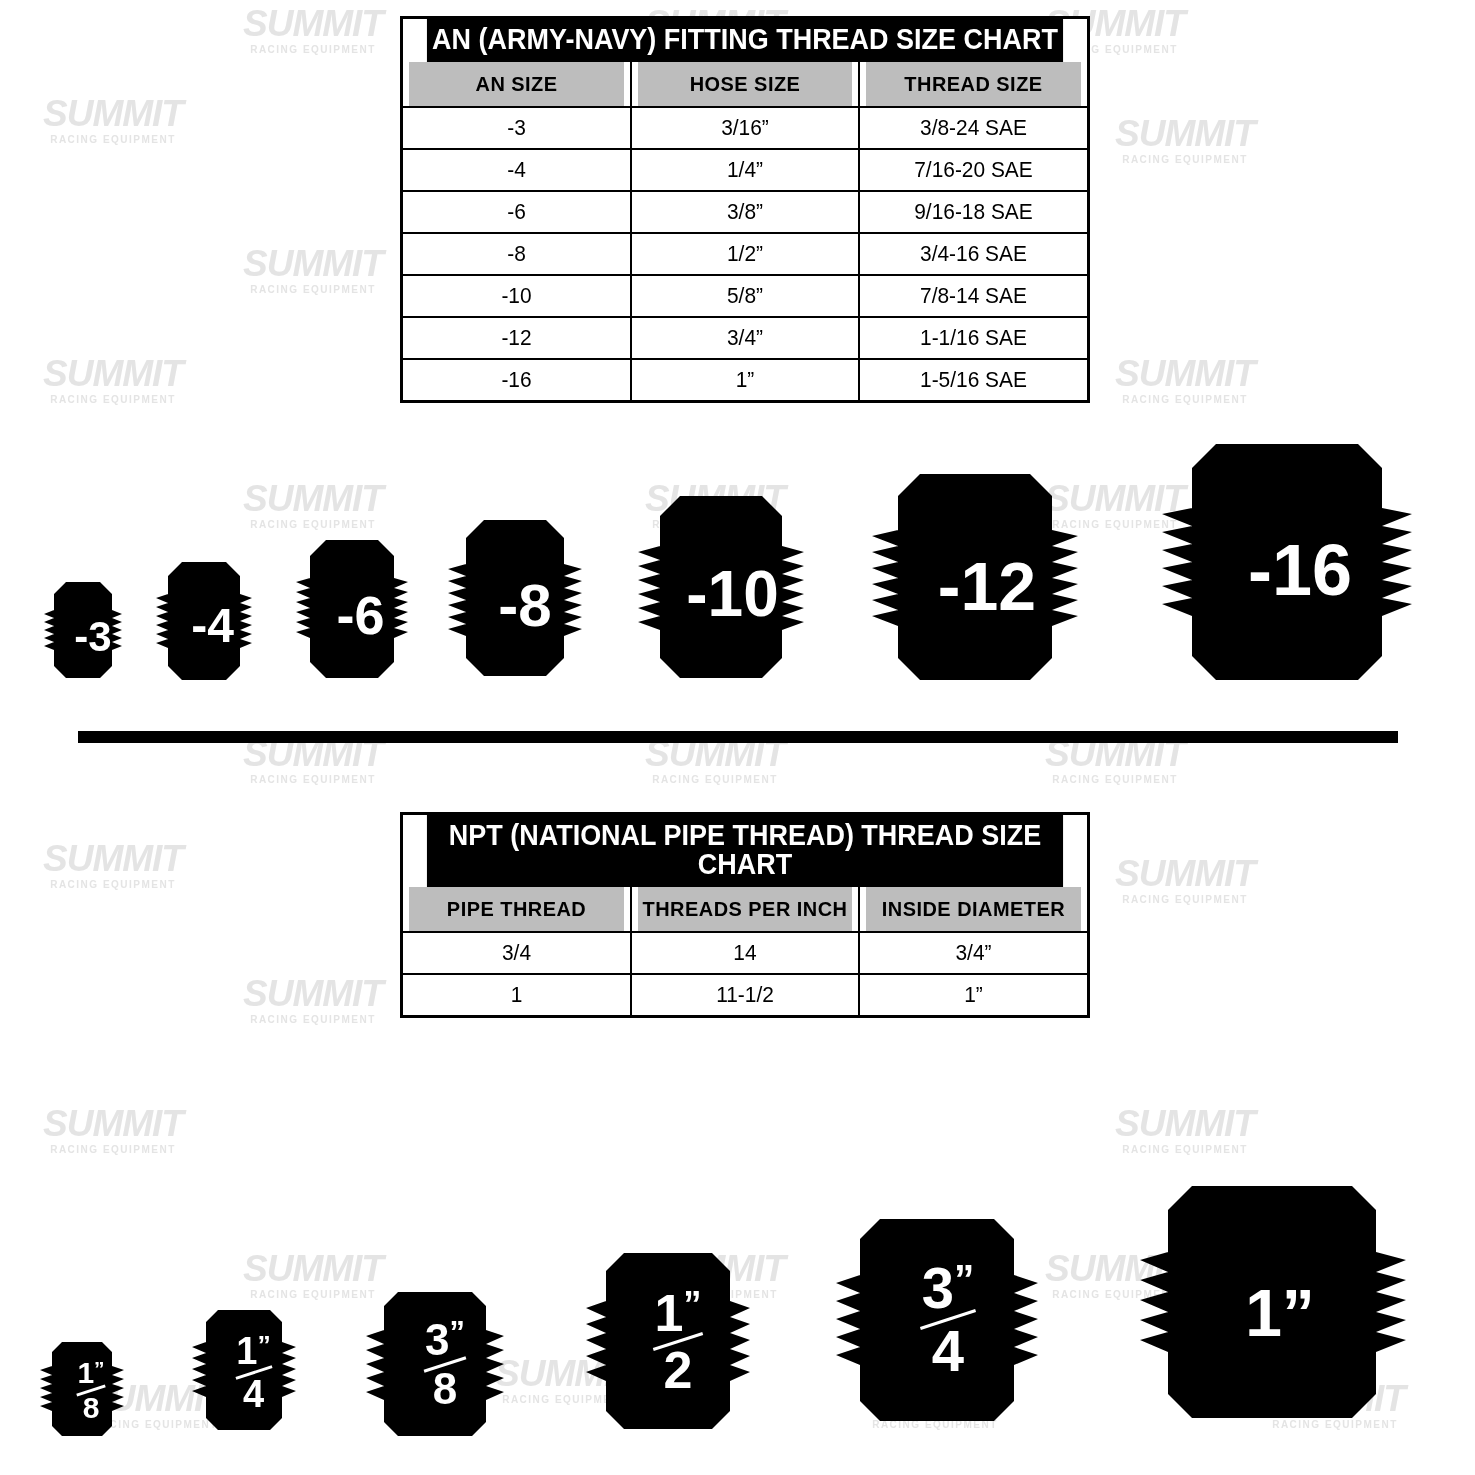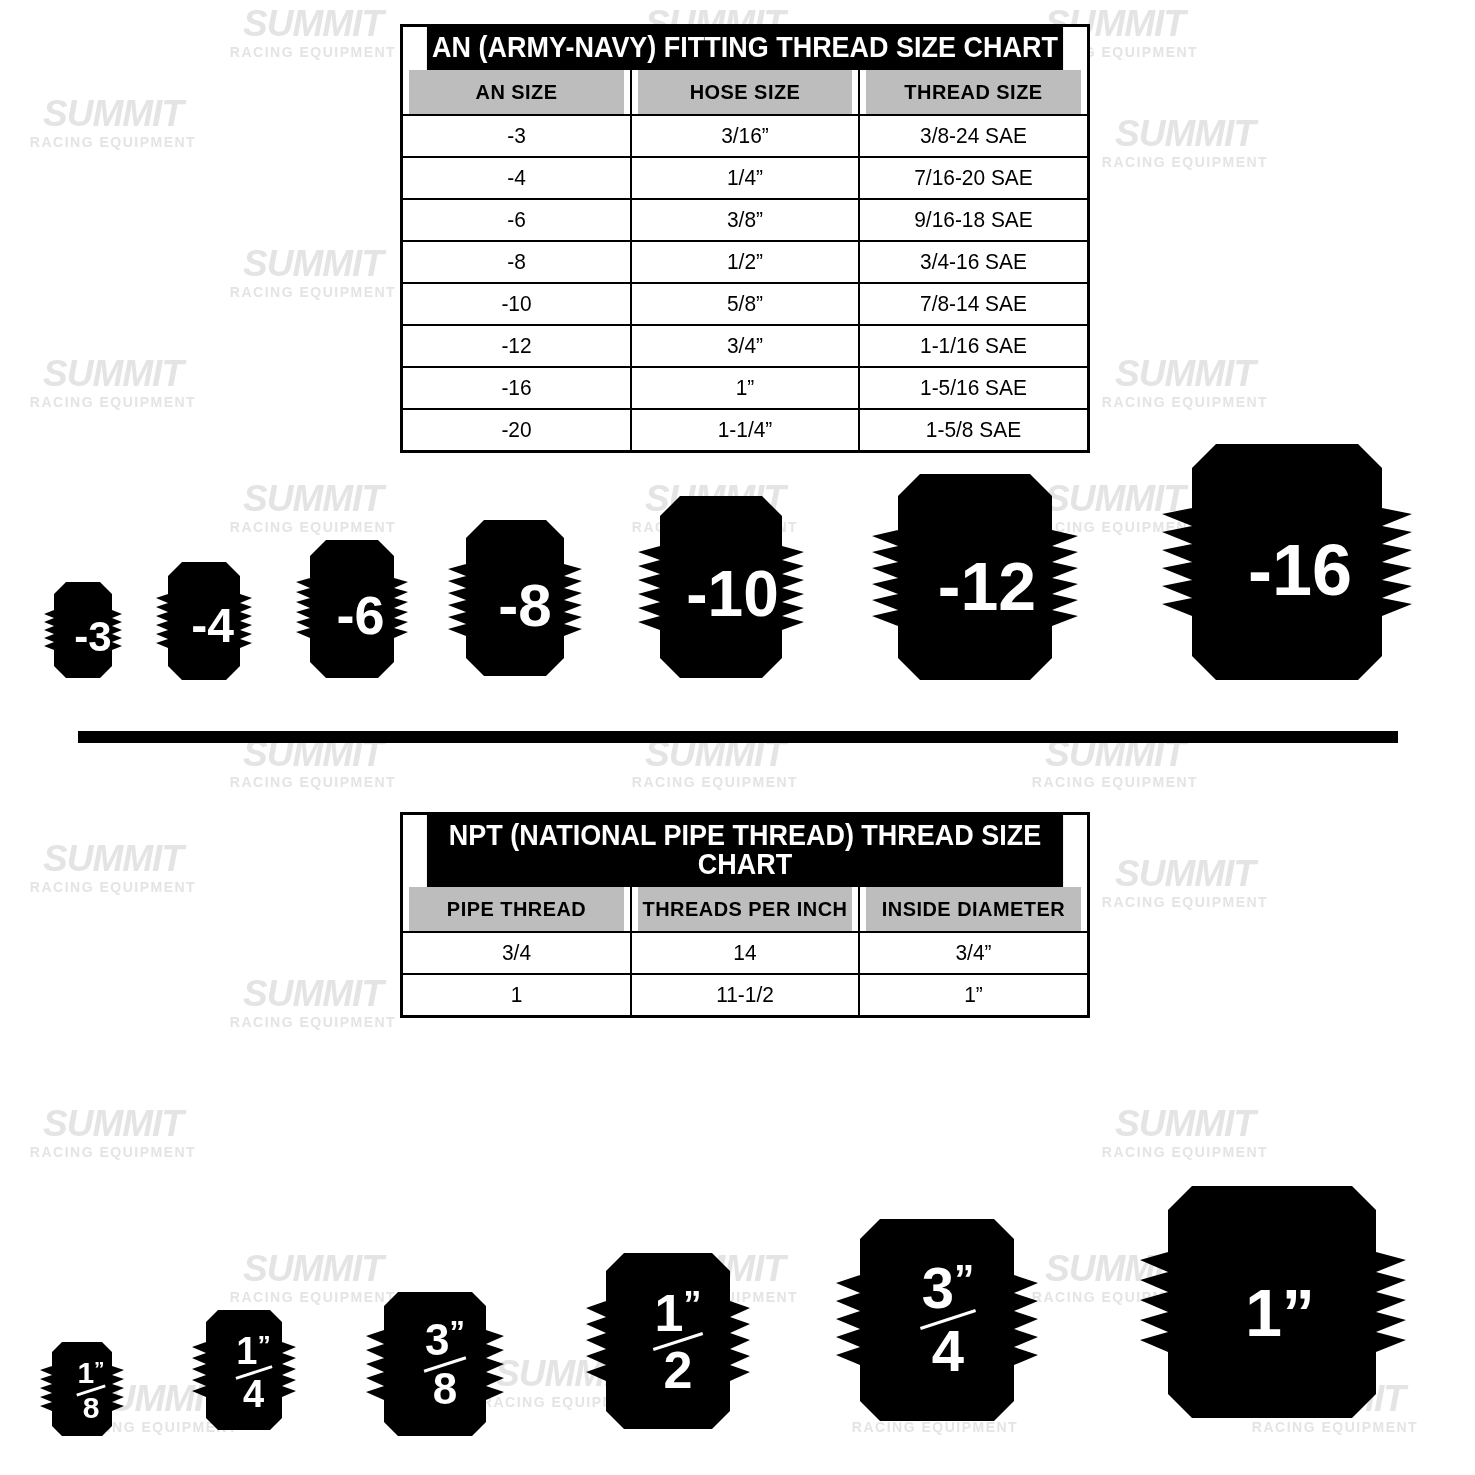--- a/index.html
+++ b/index.html
@@ -34,42 +34,42 @@
     font-weight: bold;
     font-style: italic;
     font-size: 37px;
     letter-spacing: -1px;
     line-height: 1;
     color: #e4e4e4;
   }
   .wm .wm-sub {
     font-family: "Liberation Sans", sans-serif;
     font-weight: bold;
-    font-size: 14px;
+    font-size: 10px;
     letter-spacing: 1.5px;
     color: #e4e4e4;
     margin-top: 2px;
   }
 
   
   .content {
     position: absolute;
     inset: 0;
     z-index: 1;
   }
 
   
   .chart {
     position: absolute;
     width: 690px;
     border: 3px solid #000;
     box-sizing: border-box;
     background: #fff;
   }
-  #an-chart { left: 400px; top: 24px; }
+  #an-chart { left: 400px; top: 16px; }
   #npt-chart { left: 400px; top: 812px; }
 
   .chart-title {
     background: #000;
     color: #fff;
     text-align: center;
     font-family: "Liberation Sans", sans-serif;
     font-weight: bold;
     font-size: 29px;
     letter-spacing: 0px;
@@ -304,25 +304,20 @@
         <tr>
             <td>-12</td>
             <td>3/4”</td>
             <td>1-1/16 SAE</td>
           </tr>
         <tr>
             <td>-16</td>
             <td>1”</td>
             <td>1-5/16 SAE</td>
           </tr>
-        <tr>
-            <td>-20</td>
-            <td>1-1/4”</td>
-            <td>1-5/8 SAE</td>
-          </tr>
       </tbody>
     </table>
   </div>
 
   <div class="fitting" style="left:38px; top:570px;">
     <svg width="110" height="120" viewBox="0 0 110 120">
       <path fill="#000" d="M16,24 L28,12 L62,12 L74,24 L74,40 L84,44 L74,48 L84,52 L74,56 L84,60 L74,64 L84,68 L74,72 L84,76 L74,80 L74,96 L62,108 L28,108 L16,96 Z
                            M16,40 L6,44 L16,48 L6,52 L16,56 L6,60 L16,64 L6,68 L16,72 L6,76 L16,80 Z"></path>
     </svg>
     <div class="fit-label" style="top:46px; font-size:42px;">-3</div>

